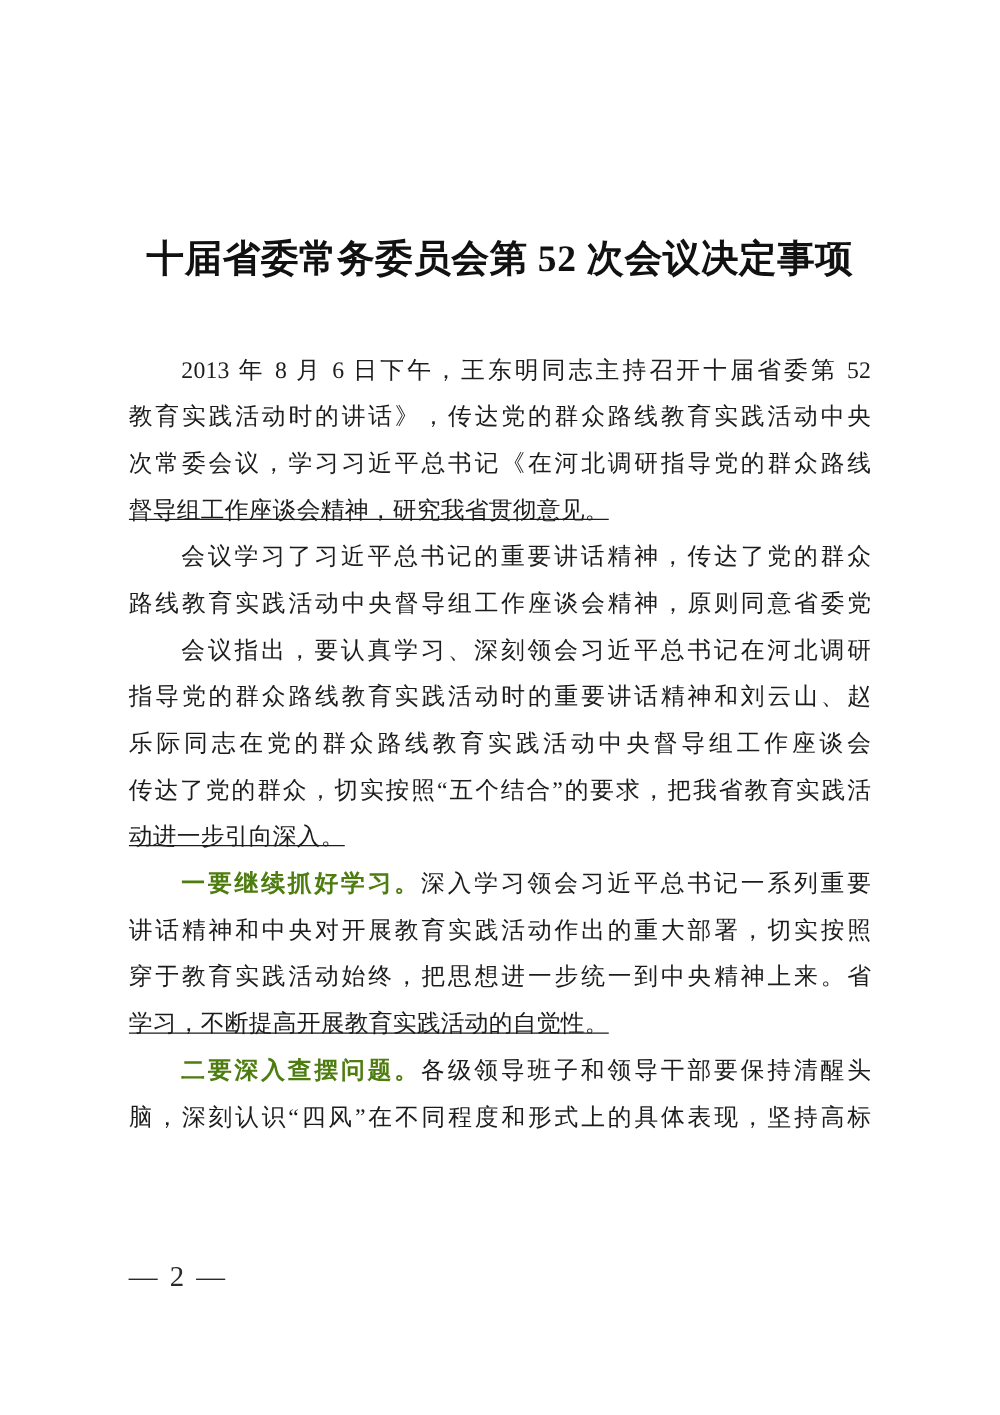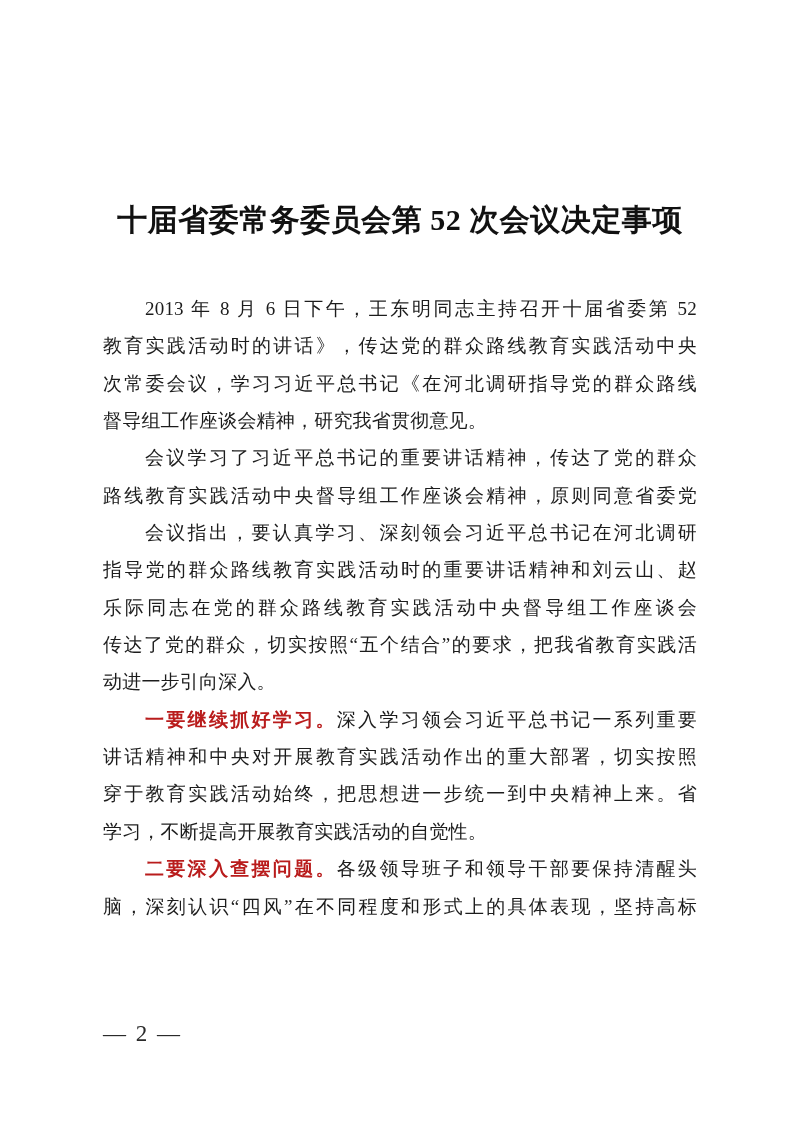--- a/index.html
+++ b/index.html
@@ -10,21 +10,21 @@
   body {
     width: 800px;
     height: 1132px;
     position: relative;
     font-family: "Liberation Serif", "DejaVu Serif", serif;
     color: #1c1c1c;
     overflow: hidden;
   }
   .page {
     position: absolute;
-    left: 0; top: 12px;
+    left: 0; top: 0;
     width: 800px;
     height: 856px;
     background: #ffffff;
   }
   .doc-title {
     position: absolute;
     left: 103px;
     top: 186px;
     width: 594px;
     margin: 0;
@@ -50,28 +50,29 @@
     font-size: 19px;
     height: 37.35px;
     line-height: 37.35px;
     text-align: justify;
     text-align-last: justify;
     overflow: hidden;
     letter-spacing: 0.2px;
   }
   .line.last {
     text-align-last: left;
+    text-decoration: underline;
   }
   .line.indent {
     text-indent: 42px;
   }
   .lead-bold {
     font-family: "Liberation Sans", "DejaVu Sans", sans-serif;
     font-weight: bold;
-    color: #b91c1c;
+    color: #4d7c0f;
   }
   .page-footer {
     position: absolute;
     left: 103px;
     top: 1007px;
     font-size: 23px;
     line-height: 30px;
     letter-spacing: 2px;
     color: #2a2a2a;
   }

